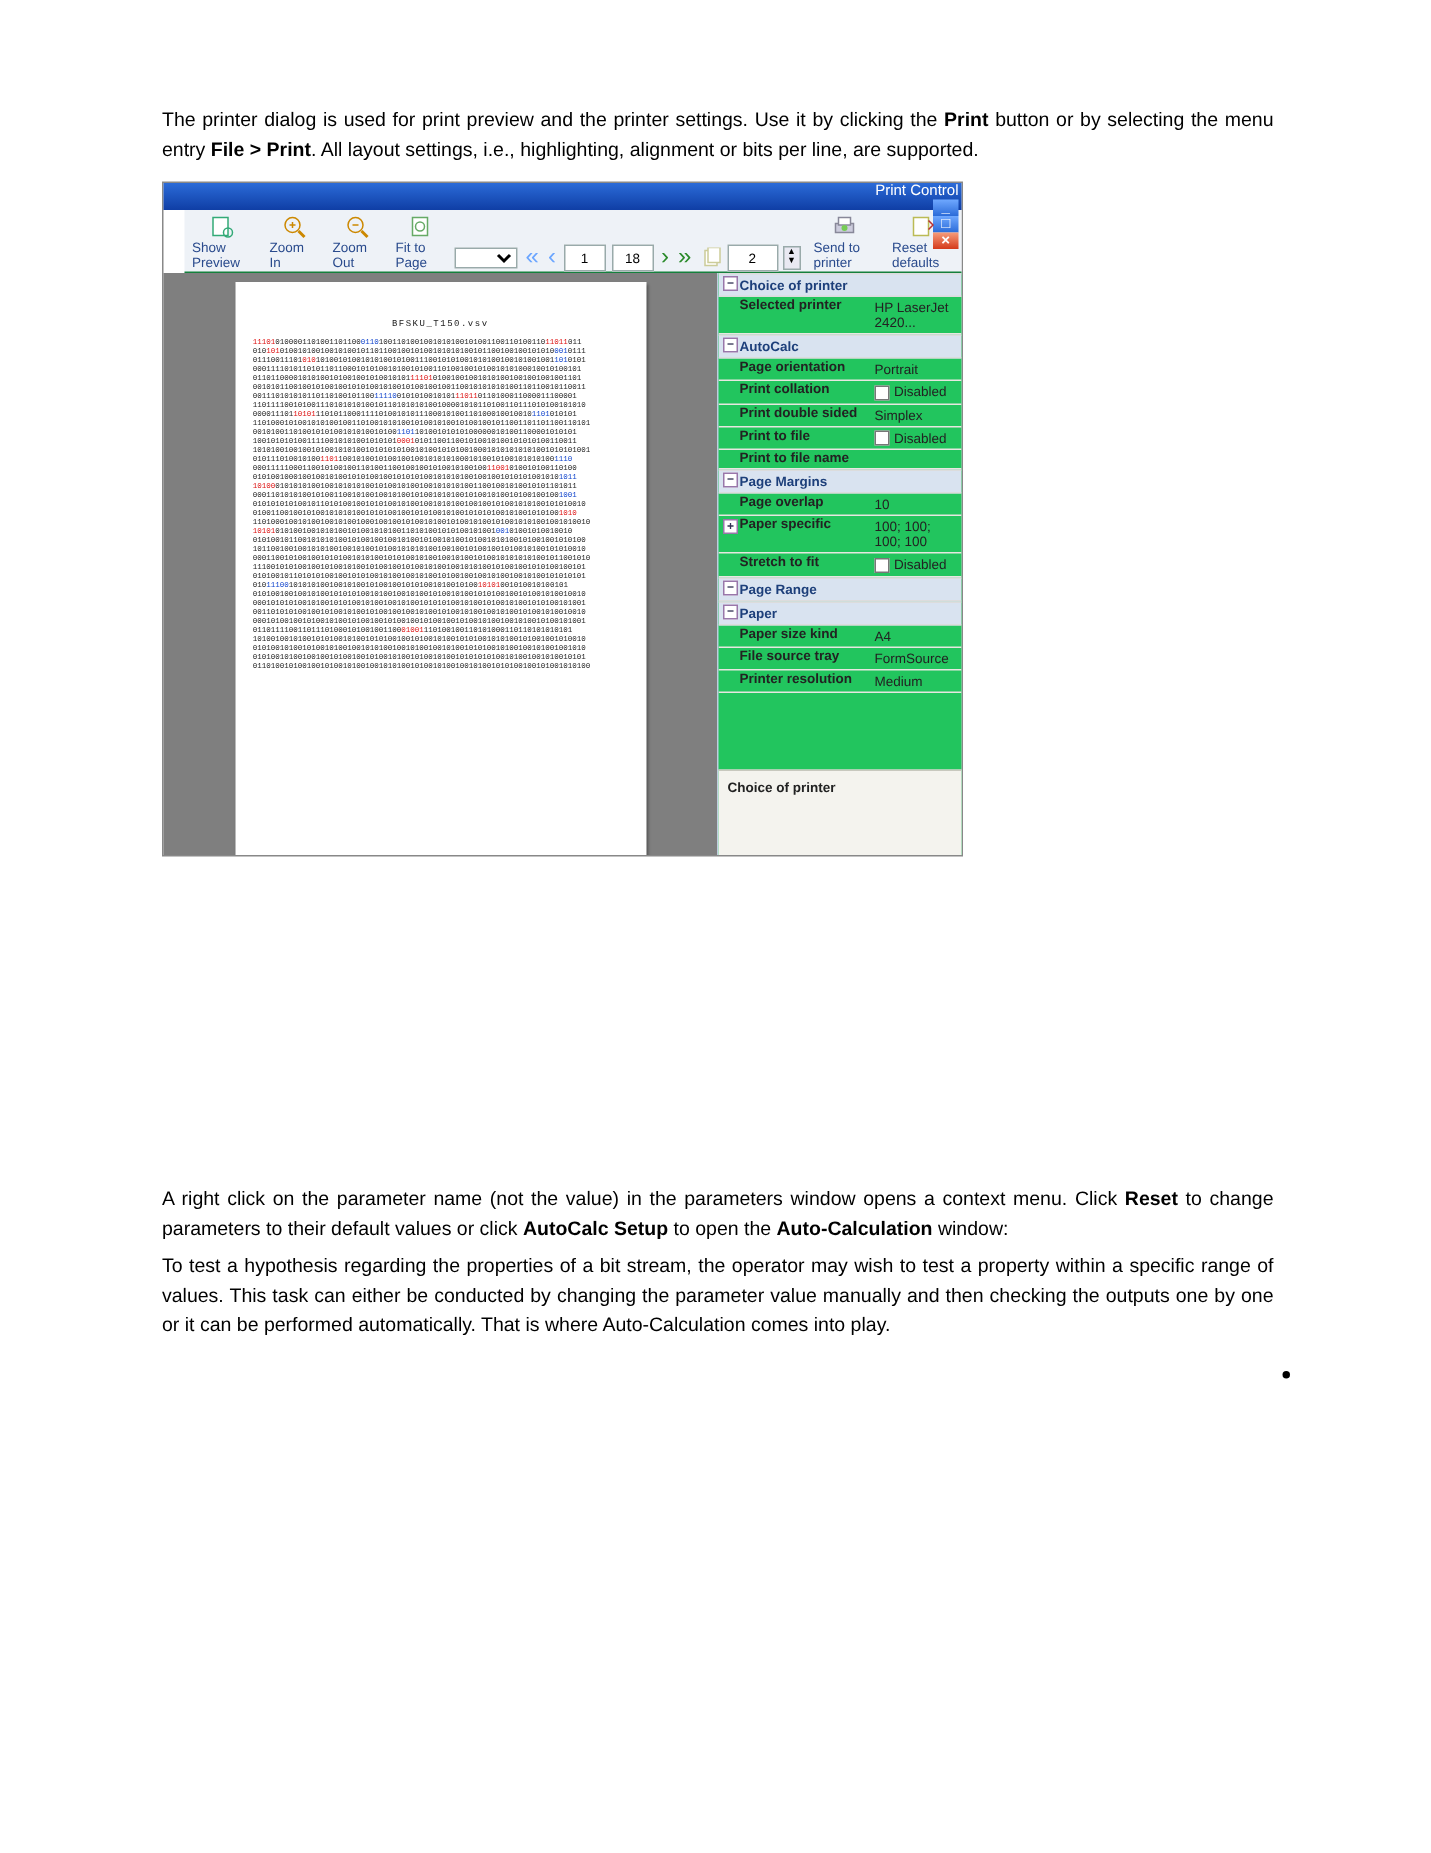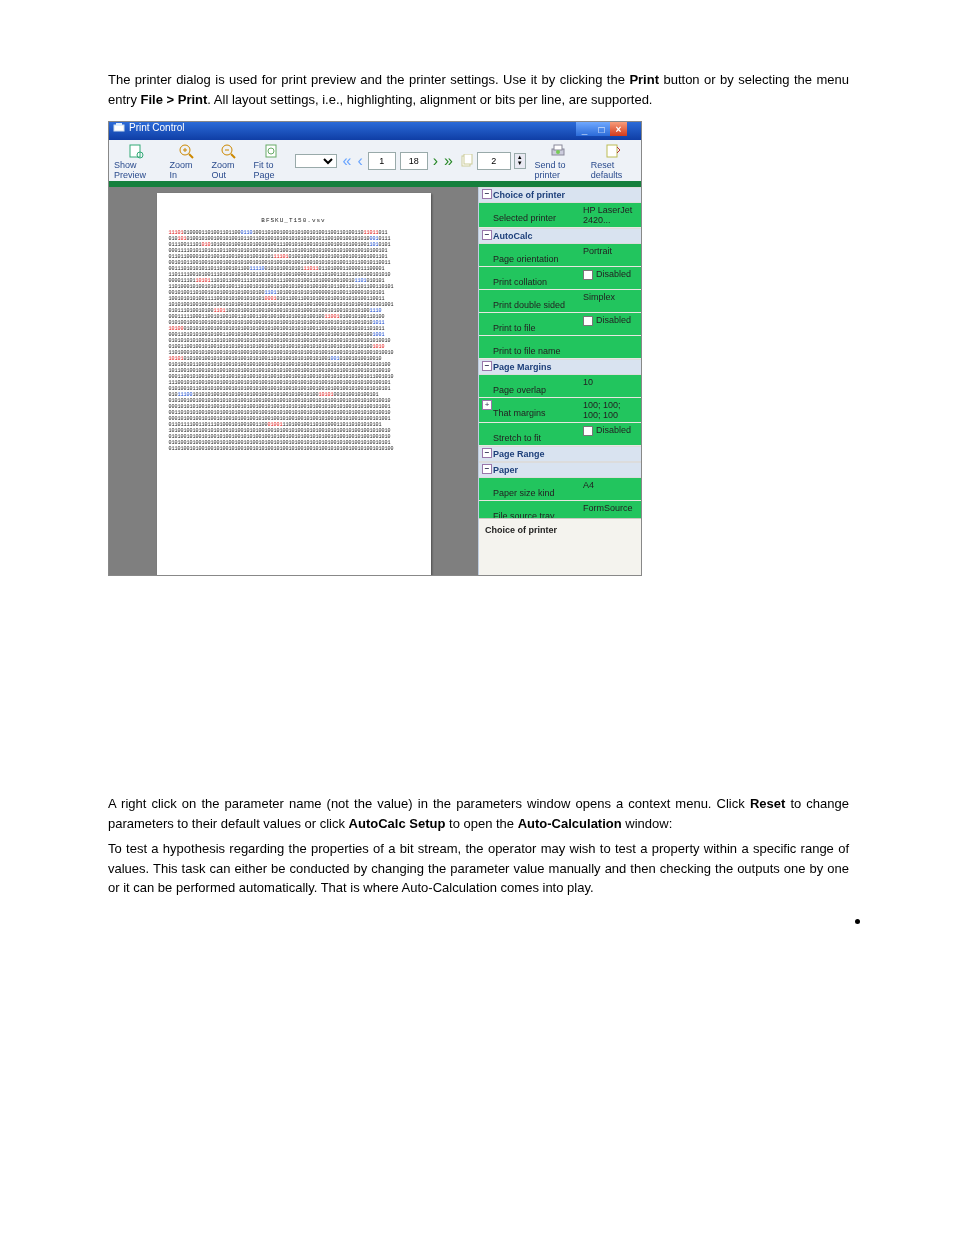--- a/index.html
+++ b/index.html
@@ -25,41 +25,43 @@
   width: 532px;
   margin: 12px 0 18px 0;
   background: #fff;
 }
 
 .titlebar {
   background: linear-gradient(#2b6bd8, #0f3ea5);
   color: #fff;
   height: 18px;
   display: flex;
-  align-items: flex-start;
+  align-items: flex-end;
   font-size: 10px;
-  padding: 0 14px 0 4px;
+  padding: 0 2px 0 4px;
+  flex-direction: column;
 }
 .titlebar .ticon { width:12px; height:12px; margin-right:4px; }
 .titlebar .spacer { flex: 1; }
 .winbtn {
   width: 17px; height: 14px;
   display:flex; align-items:center; justify-content:center;
   font-size:10px; font-weight:bold;
 }
 .winbtn.min { background: linear-gradient(#6fa8ff,#2b6bd8); color:#fff; }
 .winbtn.max { background: linear-gradient(#6fa8ff,#2b6bd8); color:#fff; }
 .winbtn.close { background: linear-gradient(#f79c7a,#d43a1b); color:#fff; }
 
 .toolbar {
   background: #eef2f7;
-  border-bottom: 6px solid #15803d;
+  border-bottom: 1px solid #15803d;
   display: flex;
-  align-items: center;
+  align-items: flex-end;
   font-size: 9px;
+  margin-left: 14px;
 }
 .tool {
   display:flex; flex-direction:column; align-items:center; justify-content:flex-end;
   padding: 3px 5px 1px 5px;
   color: #2a4b8d;
   min-width: 32px;
 }
 .tool .ico { width:16px; height:16px; margin-bottom:1px; display:flex; align-items:center; justify-content:center;}
 .toolv { width:1px; background:#bfcde0; margin: 2px 0; }
 .navarrow { color:#6aa5ff; font-size:16px; padding: 0 3px; display:flex; align-items:center;}
@@ -75,21 +77,21 @@
 .preview-page .fname { text-align:center; font-size:6px; letter-spacing:1px; margin-bottom:6px; }
 .hex-block { line-height:1.2; word-break: break-all; white-space: pre-wrap; }
 .hex-block .r { color:#d11; }
 .hex-block .b { color:#14c; }
 
 .right-panel { width:162px; background:#22c55e; border-left:1px solid #bfcde0; font-size:9px; display:flex; flex-direction:column; }
 .props { flex:1; overflow:auto; }
 .prop-group { background:#d9e3f0; color:#1d3f7a; font-weight:bold; padding:2px 4px 2px 14px; border-top:1px solid #dcdcdc; border-bottom:1px solid #dcdcdc; position:relative; }
 .prop-group::before { content:"−"; position:absolute; left:3px; top:1px; width:8px; height:8px; border:1px solid #97a; background:#fff; font-size:8px; line-height:8px; text-align:center; color:#335; }
 .prop-row { display:flex; border-bottom:1px solid #e7e7e0; }
-.prop-row .k { width: 86px; padding:10px 2px 2px 14px; color:#222; }
+.prop-row .k { width: 86px; padding:0 2px 2px 14px; color:#222;font-weight:bold; }
 .prop-row .v { flex:1; padding:2px 2px; color:#222; }
 .prop-row .k.hasplus { position:relative; }
 .prop-row .k.hasplus::before { content:"+"; position:absolute; left:3px; top:2px; width:8px; height:8px; border:1px solid #97a; background:#fff; font-size:8px; line-height:8px; text-align:center; color:#335; }
 .chk { display:inline-block; width:8px; height:8px; border:1px solid #777; background:#fff; vertical-align:middle; margin-right:3px; }
 .rad { display:inline-block; width:8px; height:8px; border:1px solid #777; border-radius:50%; background:#fff; vertical-align:middle; margin-right:3px; position:relative;}
 .rad.sel::after { content:""; position:absolute; left:1.5px; top:1.5px; width:5px; height:5px; border-radius:50%; background:#2a7a2a;}
 .desc-box { border-top: 1px solid #c8c8be; padding: 6px 6px 40px 6px; background:#f4f3ee; font-weight:bold; font-size:9px; color:#222; }
 .below-shot { height: 200px; }
 
 .dot { position: absolute; right: 94px; bottom: 20px; width:5px; height:5px; border-radius:50%; background:#000; }
@@ -276,21 +278,21 @@
           <div class="k">Print to file name</div>
           <div class="v"></div>
         </div>
 
         <div class="prop-group">Page Margins</div>
         <div class="prop-row">
           <div class="k">Page overlap</div>
           <div class="v">10</div>
         </div>
         <div class="prop-row">
-          <div class="k hasplus">That margins</div>
+          <div class="k hasplus">Paper specific</div>
           <div class="v">100; 100; 100; 100</div>
         </div>
         <div class="prop-row">
           <div class="k">Stretch to fit</div>
           <div class="v"><span class="chk"></span><span>Disabled</span></div>
         </div>
 
         <div class="prop-group">Page Range</div>
 
         <div class="prop-group">Paper</div>

